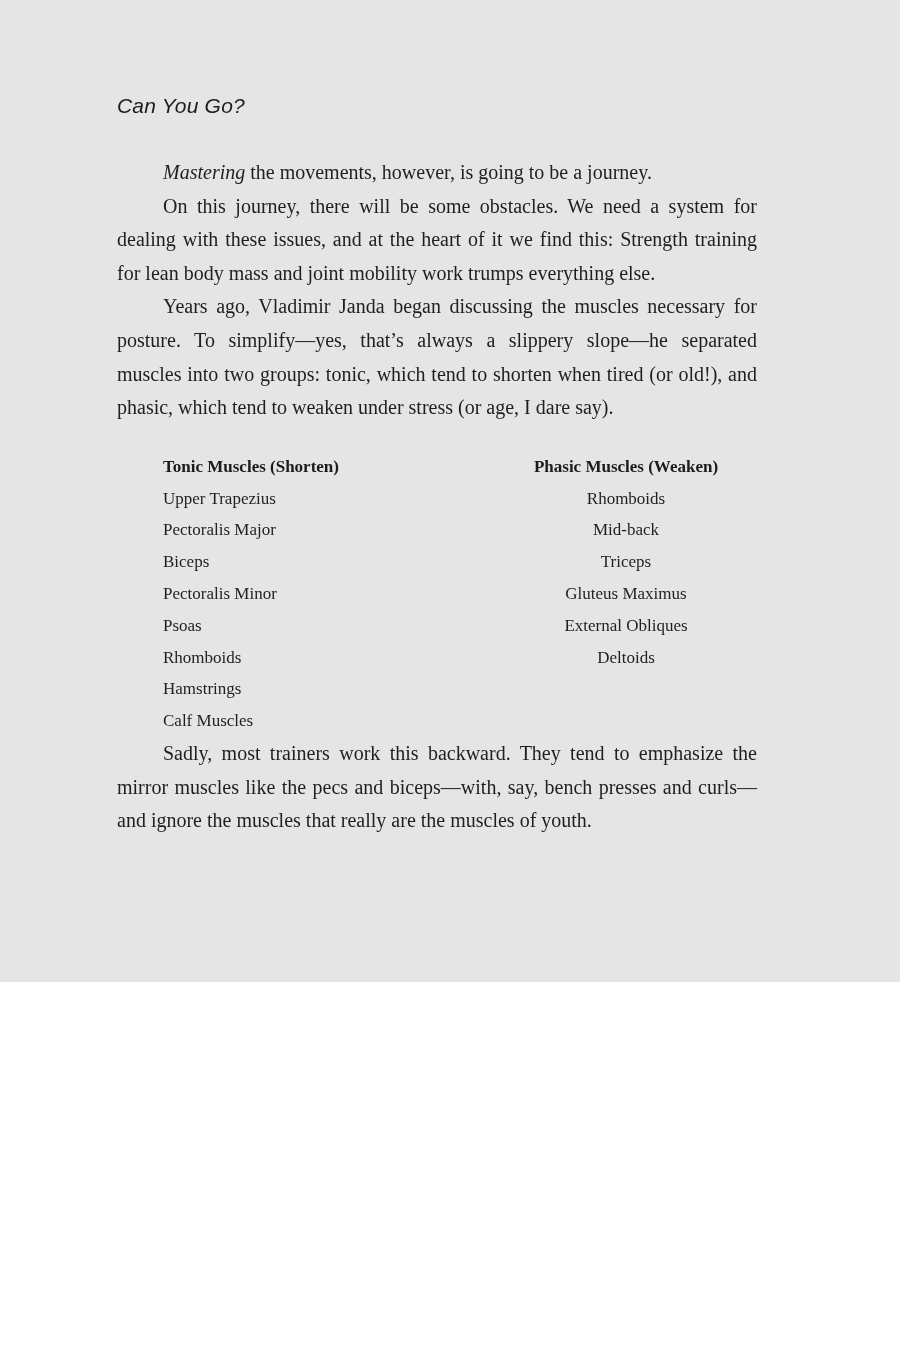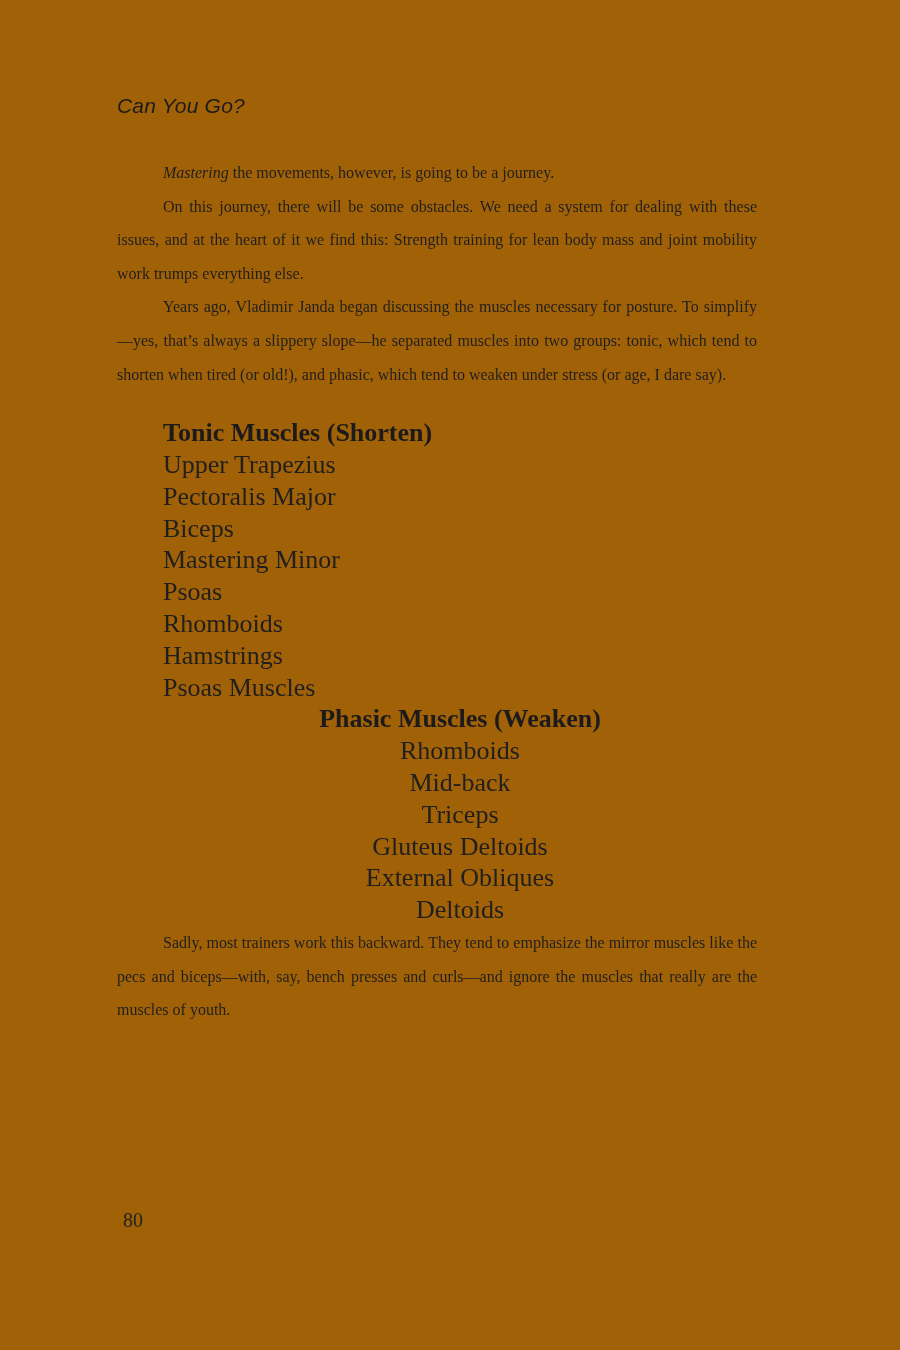--- a/index.html
+++ b/index.html
@@ -3,22 +3,22 @@
 <meta charset="utf-8">
 <style>
   html, body {
     margin: 0;
     padding: 0;
     background: #ffffff;
   }
   .page {
     position: relative;
     width: 900px;
-    height: 1350px;
-    background: #a16207;
+    height: 982px;
+    background: #e5e5e5;
     overflow: hidden;
     font-family: "Liberation Serif", "DejaVu Serif", serif;
     color: #211e1e;
   }
   .running-header {
     position: absolute;
     left: 117px;
     top: 92px;
     font-family: "Liberation Sans", "DejaVu Sans", sans-serif;
     font-style: italic;
@@ -29,34 +29,33 @@
     letter-spacing: 0.2px;
   }
   .text-column {
     position: absolute;
     left: 117px;
     top: 156px;
     width: 640px;
   }
   .text-column p {
     margin: 0;
-    font-size: 16px;
+    font-size: 20px;
     line-height: 33.6px;
     text-align: justify;
     text-indent: 46px;
     color: #211e1e;
   }
   .italic { font-style: italic; }
   .muscle-table {
     display: flex;
     margin-top: 26px;
     padding-left: 46px;
-    font-size: 26px;
+    font-size: 17px;
     line-height: 31.8px;
-    flex-direction: column;
   }
   .muscle-col-tonic  { width: 332px; flex: 0 0 auto; }
   .muscle-col-phasic { flex: 1 1 auto; text-align: center; }
   .muscle-col-header {
     font-weight: bold;
     color: #1c1a1a;
   }
   .muscle-item { color: #211e1e; }
   .page-number {
     position: absolute;
@@ -82,32 +81,32 @@
 
 
     <p>Years ago, Vladimir Janda began discussing the muscles necessary for posture. To simplify—yes, that’s always a slippery slope—he separated muscles into two groups: tonic, which tend to shorten when tired (or old!), and phasic, which tend to weaken under stress (or age, I dare say).</p>
 
     <div class="muscle-table">
       <div class="muscle-col-tonic">
         <div class="muscle-col-header">Tonic Muscles (Shorten)</div>
         <div class="muscle-item">Upper Trapezius</div>
         <div class="muscle-item">Pectoralis Major</div>
         <div class="muscle-item">Biceps</div>
-        <div class="muscle-item">Mastering Minor</div>
+        <div class="muscle-item">Pectoralis Minor</div>
         <div class="muscle-item">Psoas</div>
         <div class="muscle-item">Rhomboids</div>
         <div class="muscle-item">Hamstrings</div>
-        <div class="muscle-item">Psoas Muscles</div>
+        <div class="muscle-item">Calf Muscles</div>
       </div>
       <div class="muscle-col-phasic">
         <div class="muscle-col-header">Phasic Muscles (Weaken)</div>
         <div class="muscle-item">Rhomboids</div>
         <div class="muscle-item">Mid-back</div>
         <div class="muscle-item">Triceps</div>
-        <div class="muscle-item">Gluteus Deltoids</div>
+        <div class="muscle-item">Gluteus Maximus</div>
         <div class="muscle-item">External Obliques</div>
         <div class="muscle-item">Deltoids</div>
       </div>
     </div>
 
 
     <p>Sadly, most trainers work this backward. They tend to emphasize the mirror muscles like the pecs and biceps—with, say, bench presses and curls—and ignore the muscles that really are the muscles of youth.</p>
 
   </div>
 

